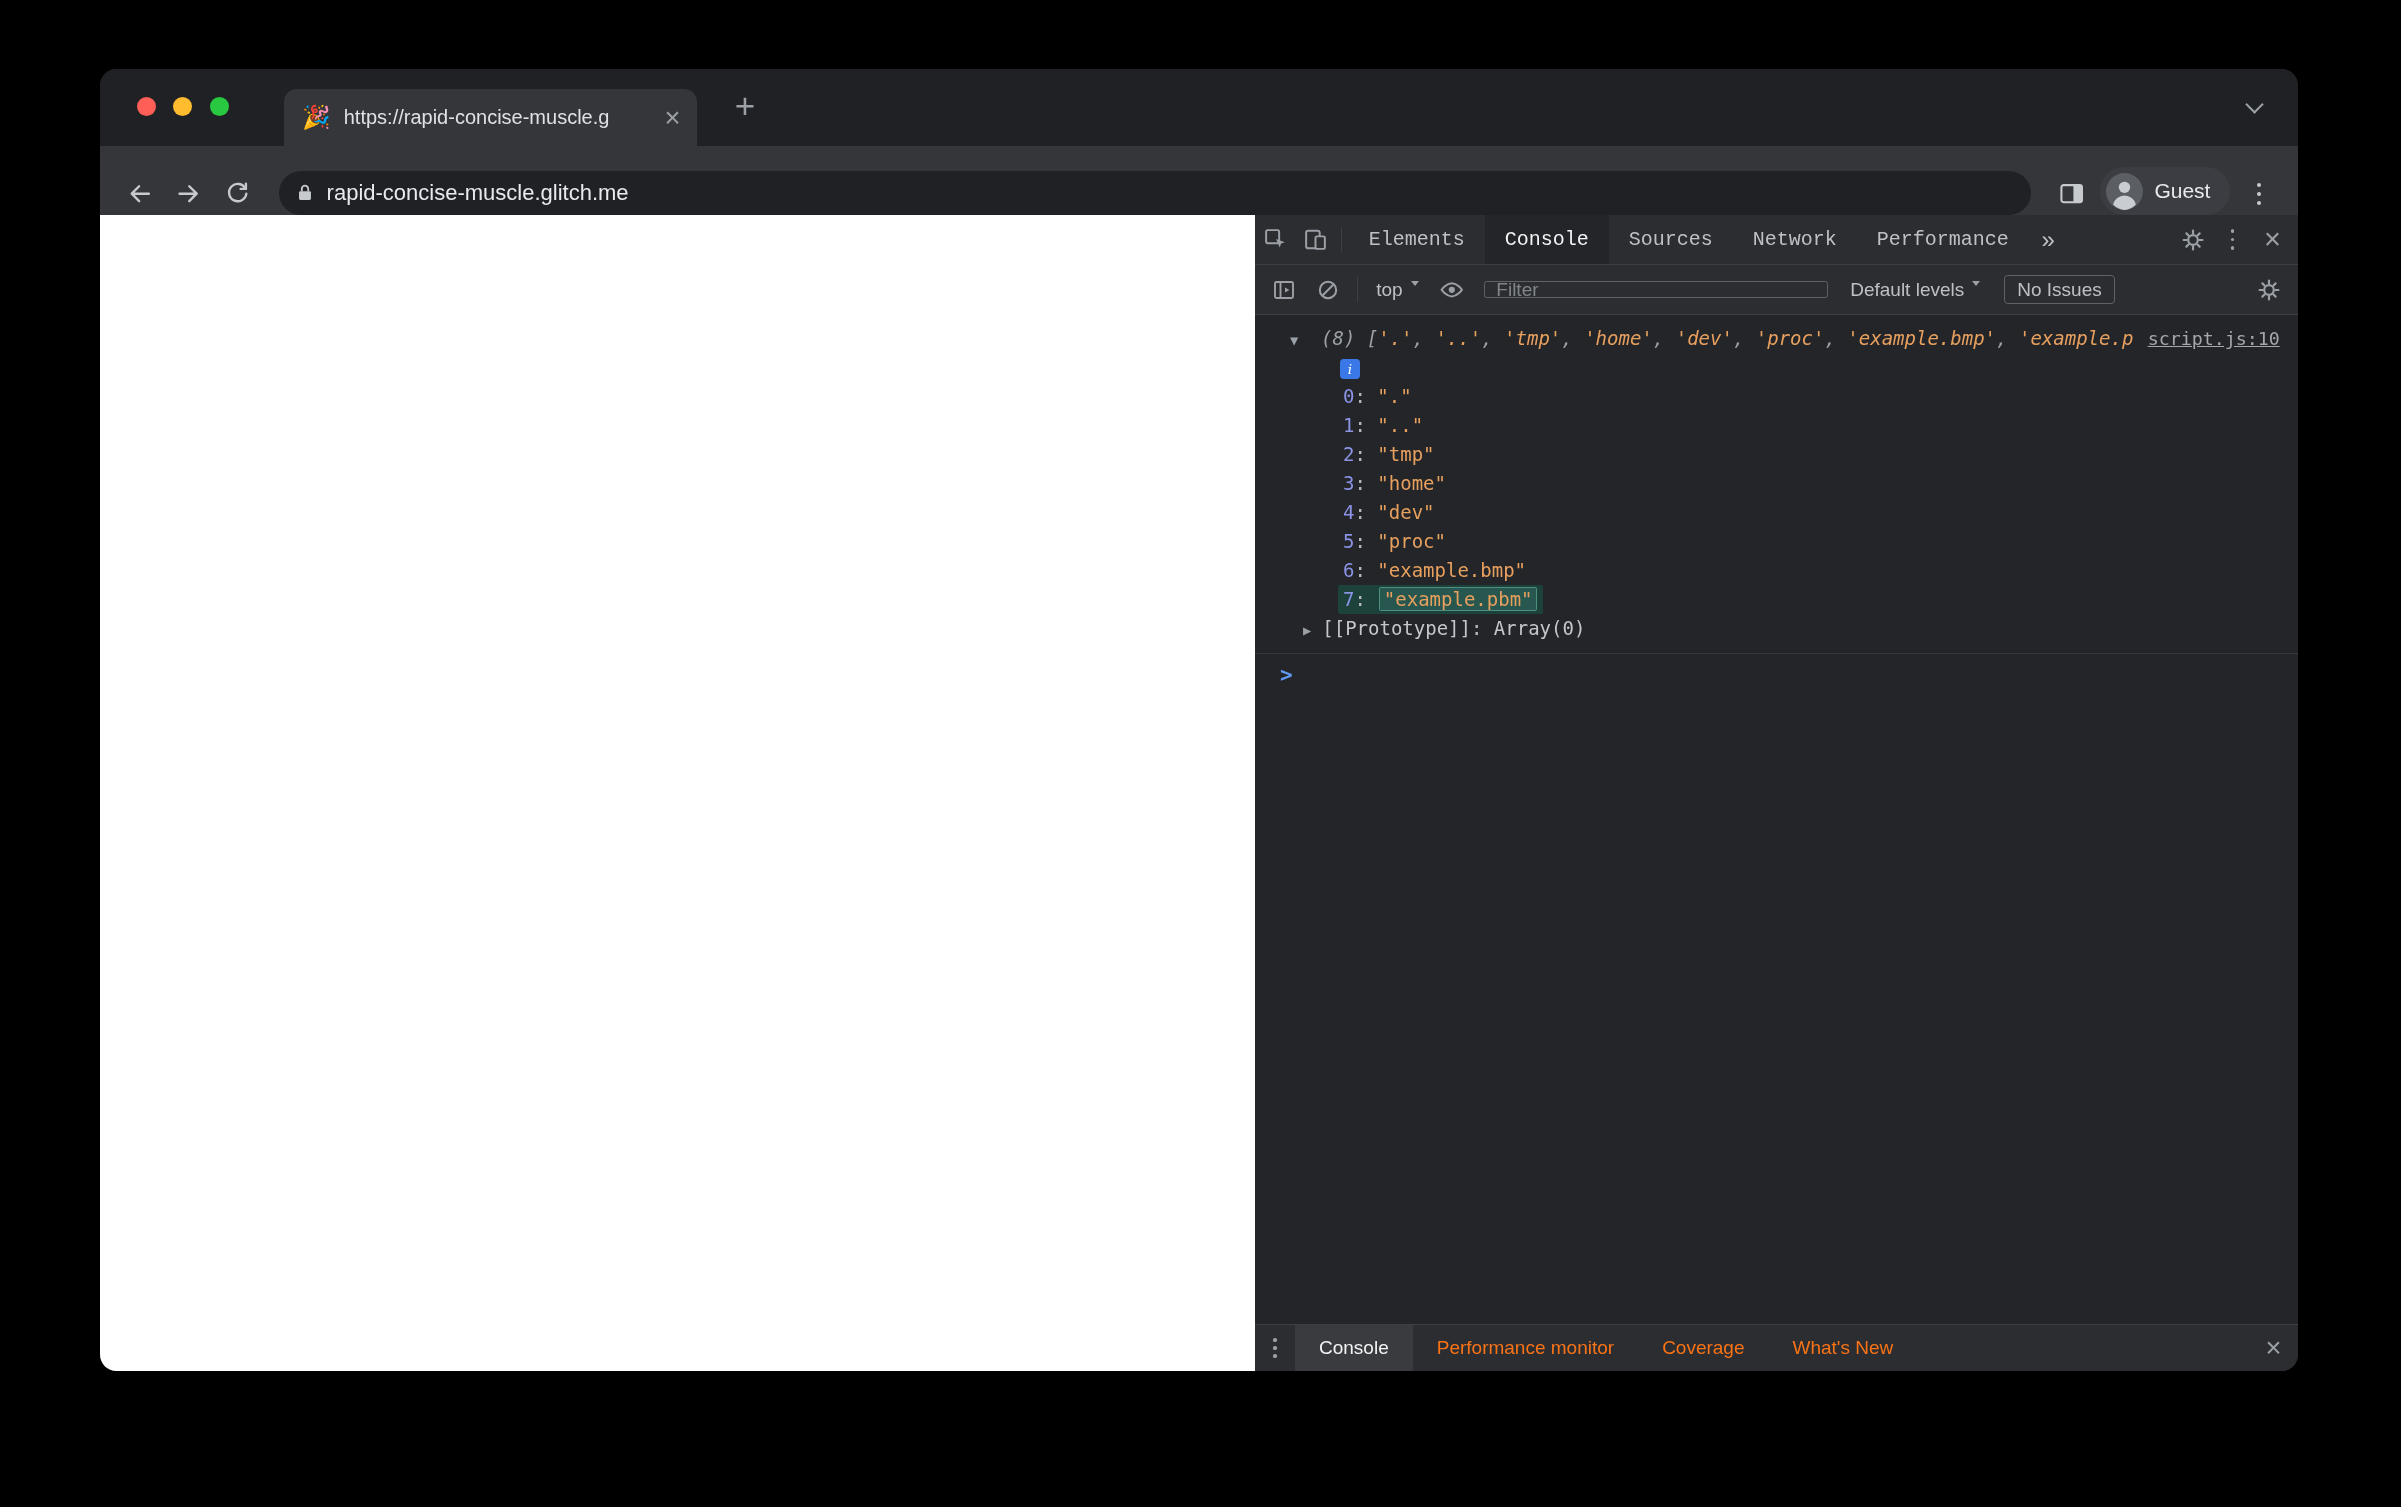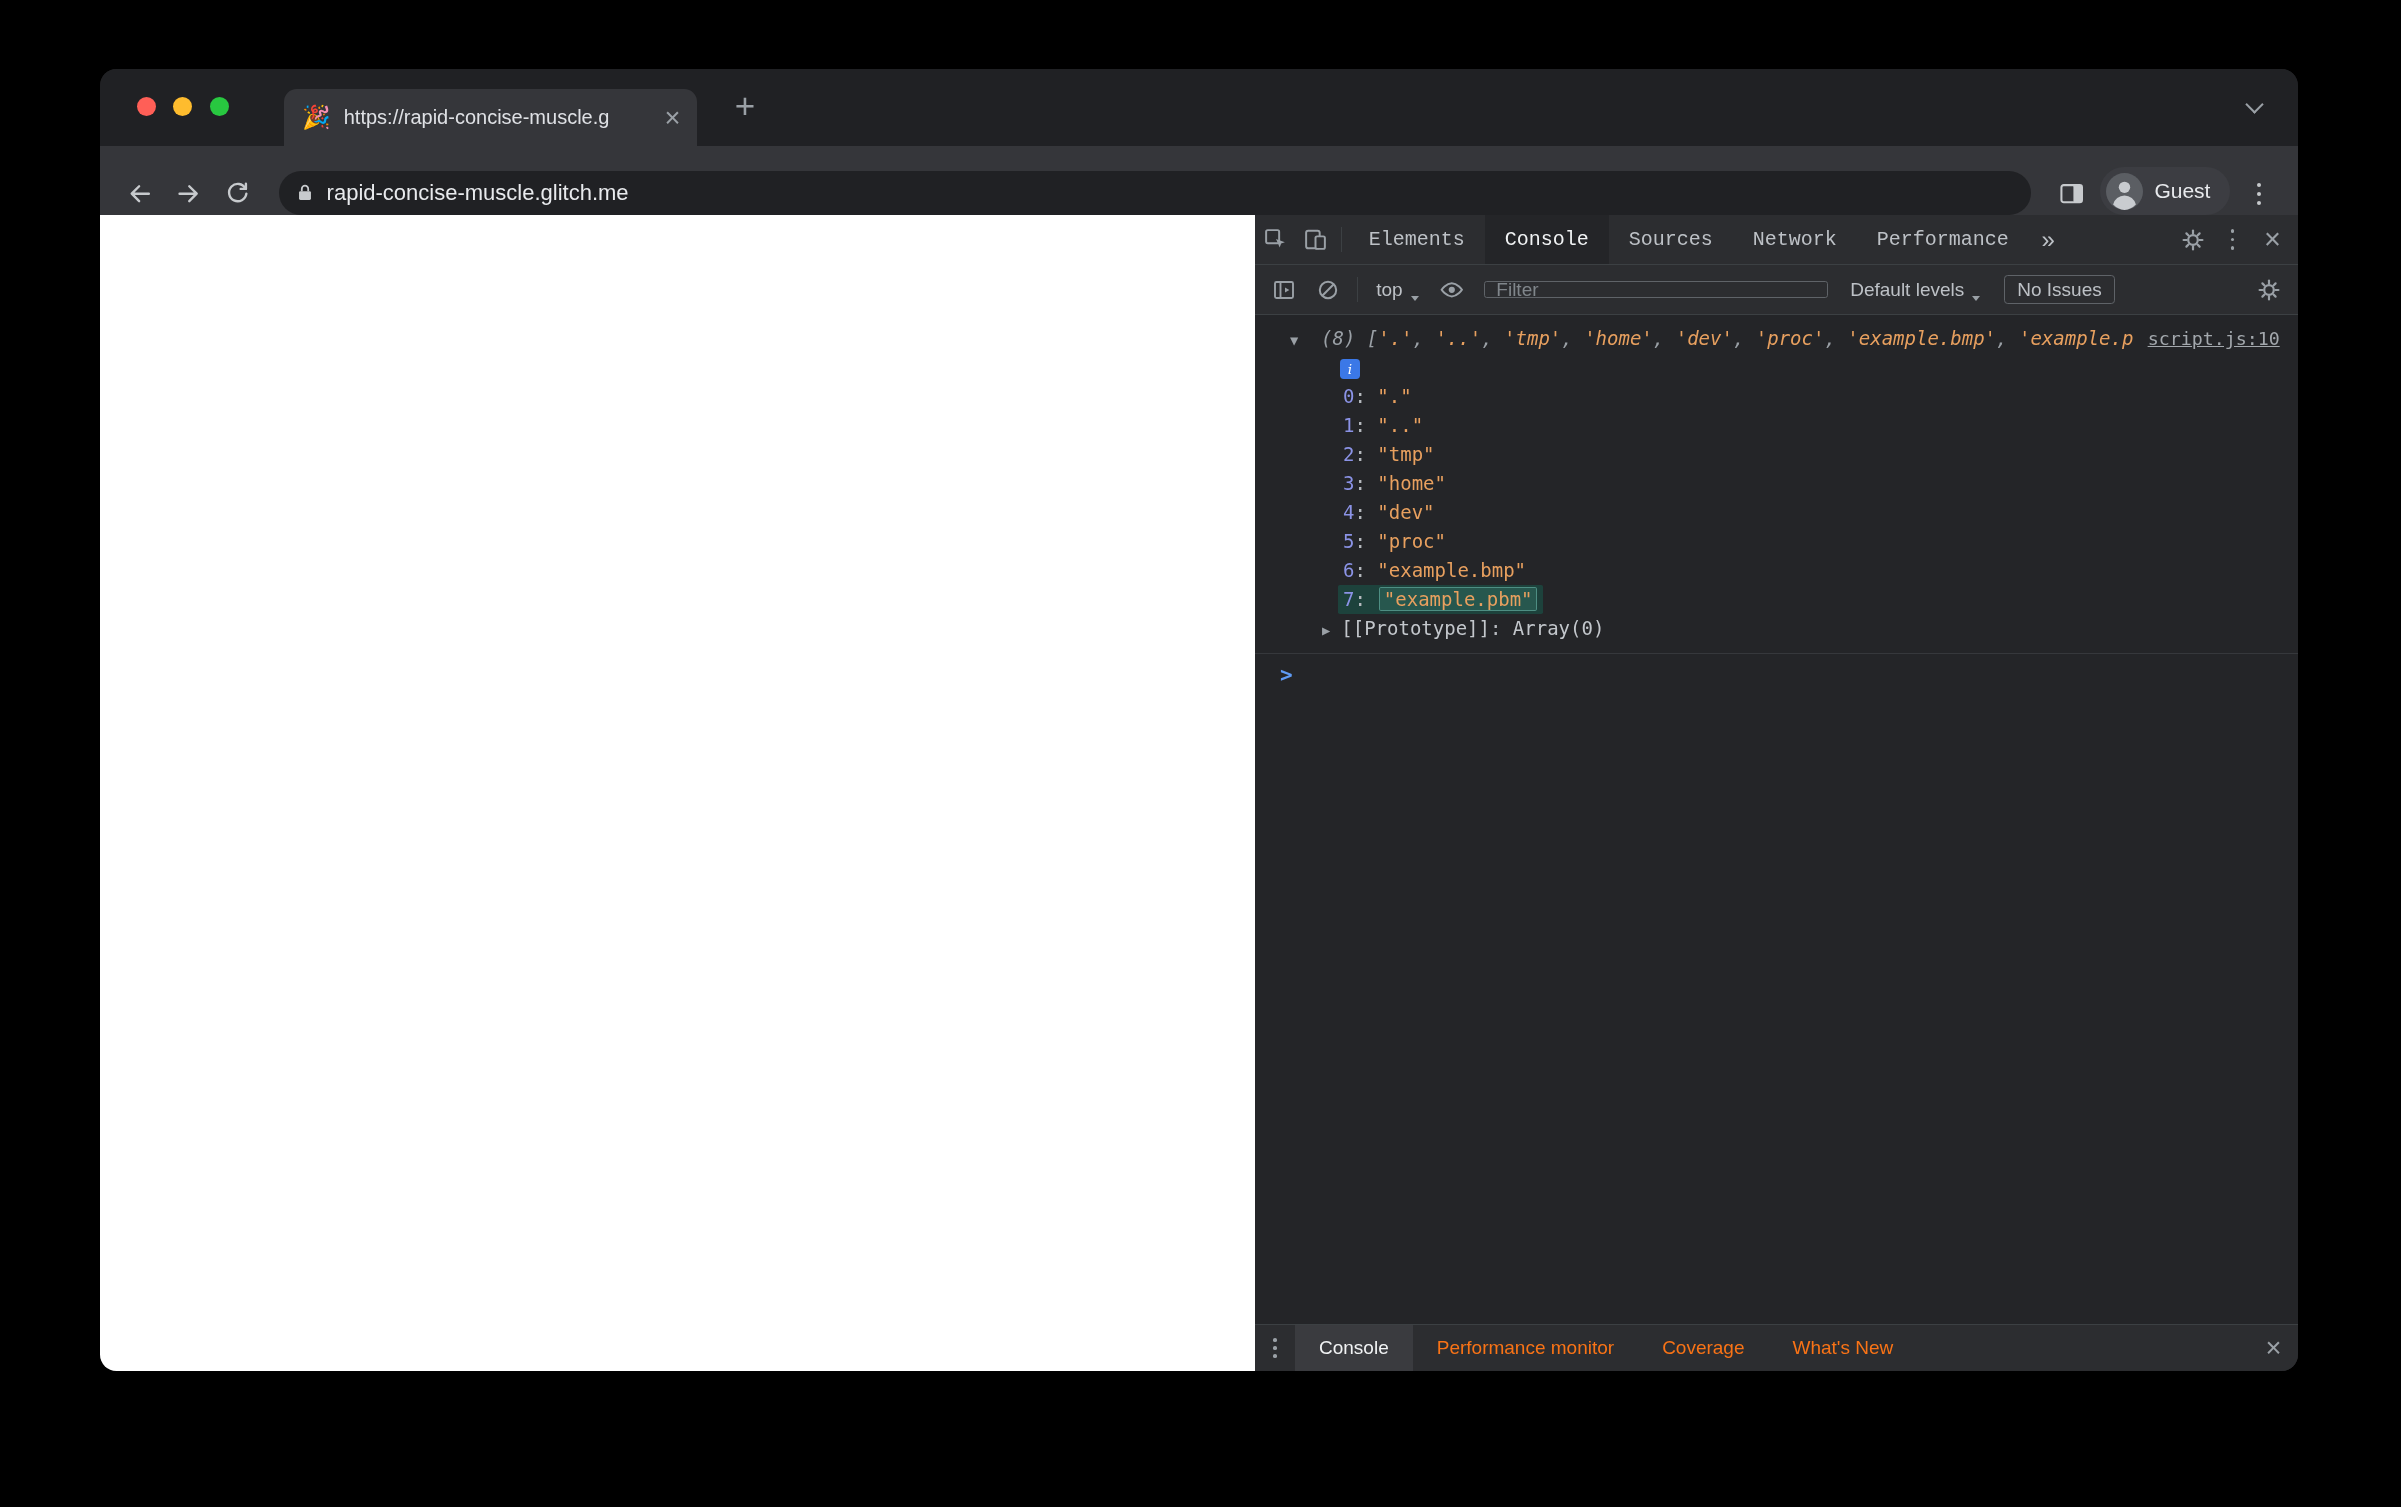--- a/index.html
+++ b/index.html
@@ -41,21 +41,21 @@
   .dt-tabs{display:flex;height:100%;margin-left:1.8px;}
   .dt-tab{display:flex;align-items:center;padding:0 20px;height:100%;color:#bdc1c6;white-space:nowrap;font-family:Liberation Mono, monospace;}
   .dt-tab.active{background:#242528;color:#f1f3f4;}
   .more-tabs{padding:0 12.8px;font-size:24px;color:#bdc1c6;}
   .dt-right{margin-left:auto;display:flex;align-items:center;padding-right:5.5px;}
   .x-icon{font-size:29px;color:#9aa0a6;width:40px;text-align:center;line-height:1;}
   .vsep{width:0.9px;height:25.6px;background:#3c4043;margin:0 5.5px;flex:none;}
 
   
   .dt-consolebar{height:49px;flex:none;background:#2c2d30;border-bottom:0.9px solid #3c4043;display:flex;align-items:center;color:#bdc1c6;font-size:19px;padding:0 9.1px;gap:3.7px;}
-  .drop{display:flex;align-items:flex-end;gap:8.2px;padding:0 9.1px;white-space:nowrap;}
+  .drop{display:flex;align-items:flex-start;gap:8.2px;padding:0 9.1px;white-space:nowrap;}
   .caret{width:0;height:0;border-left:4.6px solid transparent;border-right:4.6px solid transparent;border-top:5.5px solid #9aa0a6;margin-top:2.7px;}
   .filter{width:344px;height:17px;background:transparent;border:0.9px solid #5f6368;border-radius:2.7px;color:#e8eaed;font-size:19px;padding:0 11px;font-family:"Liberation Sans",sans-serif;margin:0 9.1px;box-sizing:border-box;}
   .filter::placeholder{color:#80868b;}
   .badge{border:0.9px solid #5f6368;border-radius:3.7px;padding:2.7px 12px;color:#bdc1c6;margin-left:11px;white-space:nowrap;}
   .push-right{margin-left:auto;}
 
   
   .dt-messages{flex:1;background:#242528;font-family:"DejaVu Sans Mono",monospace;font-size:19px;color:#dfe1e5;overflow:hidden;padding-top:7.3px;min-height:0;}
   .msg{border-bottom:0.9px solid #36383c;padding:1.8px 0 7.3px;}
   .row{line-height:29px;padding-left:88px;}
@@ -67,21 +67,21 @@
   .plain{color:#b6babf;}
   .key{color:#8b93e6;}
   .num{color:#7fc8b4;}
   .srclink{color:#a3a8ad;text-decoration:underline;margin-left:14.6px;white-space:nowrap;font-size:18.3px;flex:none;}
   .info-row{padding-left:85px;height:27.4px;display:flex;align-items:center;}
   .info-badge{width:20px;height:20px;background:#3b78e7;color:#fff;border-radius:3.7px;display:flex;align-items:center;justify-content:center;font-size:13.7px;font-style:italic;font-family:"DejaVu Serif",serif;}
   .item-row .seg{display:inline-block;padding:0 5.5px 0 5.5px;margin-left:-5.5px;border-radius:1.8px;}
   .item-row.hl .seg{background:#1d423c;}
   .item-row.hl .val{background:#27574e;border:0.9px solid #4e8e83;border-radius:1.8px;padding:0 3.7px;margin-left:1.8px;}
   .dim .key{color:#767ec9;}
-  .proto-row{padding-left:67px;}
+  .proto-row{padding-left:48px;}
   .disc-closed{color:#9aa0a6;font-size:13.7px;margin-right:11px;}
   .proto,.proto-val{color:#c3c7cc;}
   .prompt-row{padding:9.1px 0 0 25px;}
   .prompt{color:#5f9bf5;font-weight:bold;font-size:21px;}
 
   
   .dt-drawer{height:46px;flex:none;background:#2c2d30;border-top:0.9px solid #3c4043;display:flex;align-items:center;font-size:19px;color:#9aa0a6;}
   .drawer-tabs{display:flex;height:100%;}
   .drawer-tab{padding:0 24px;height:100%;display:flex;align-items:center;color:#f97316;white-space:nowrap;}
   .drawer-tab.active{background:#3a3b3f;color:#f1f3f4;}

